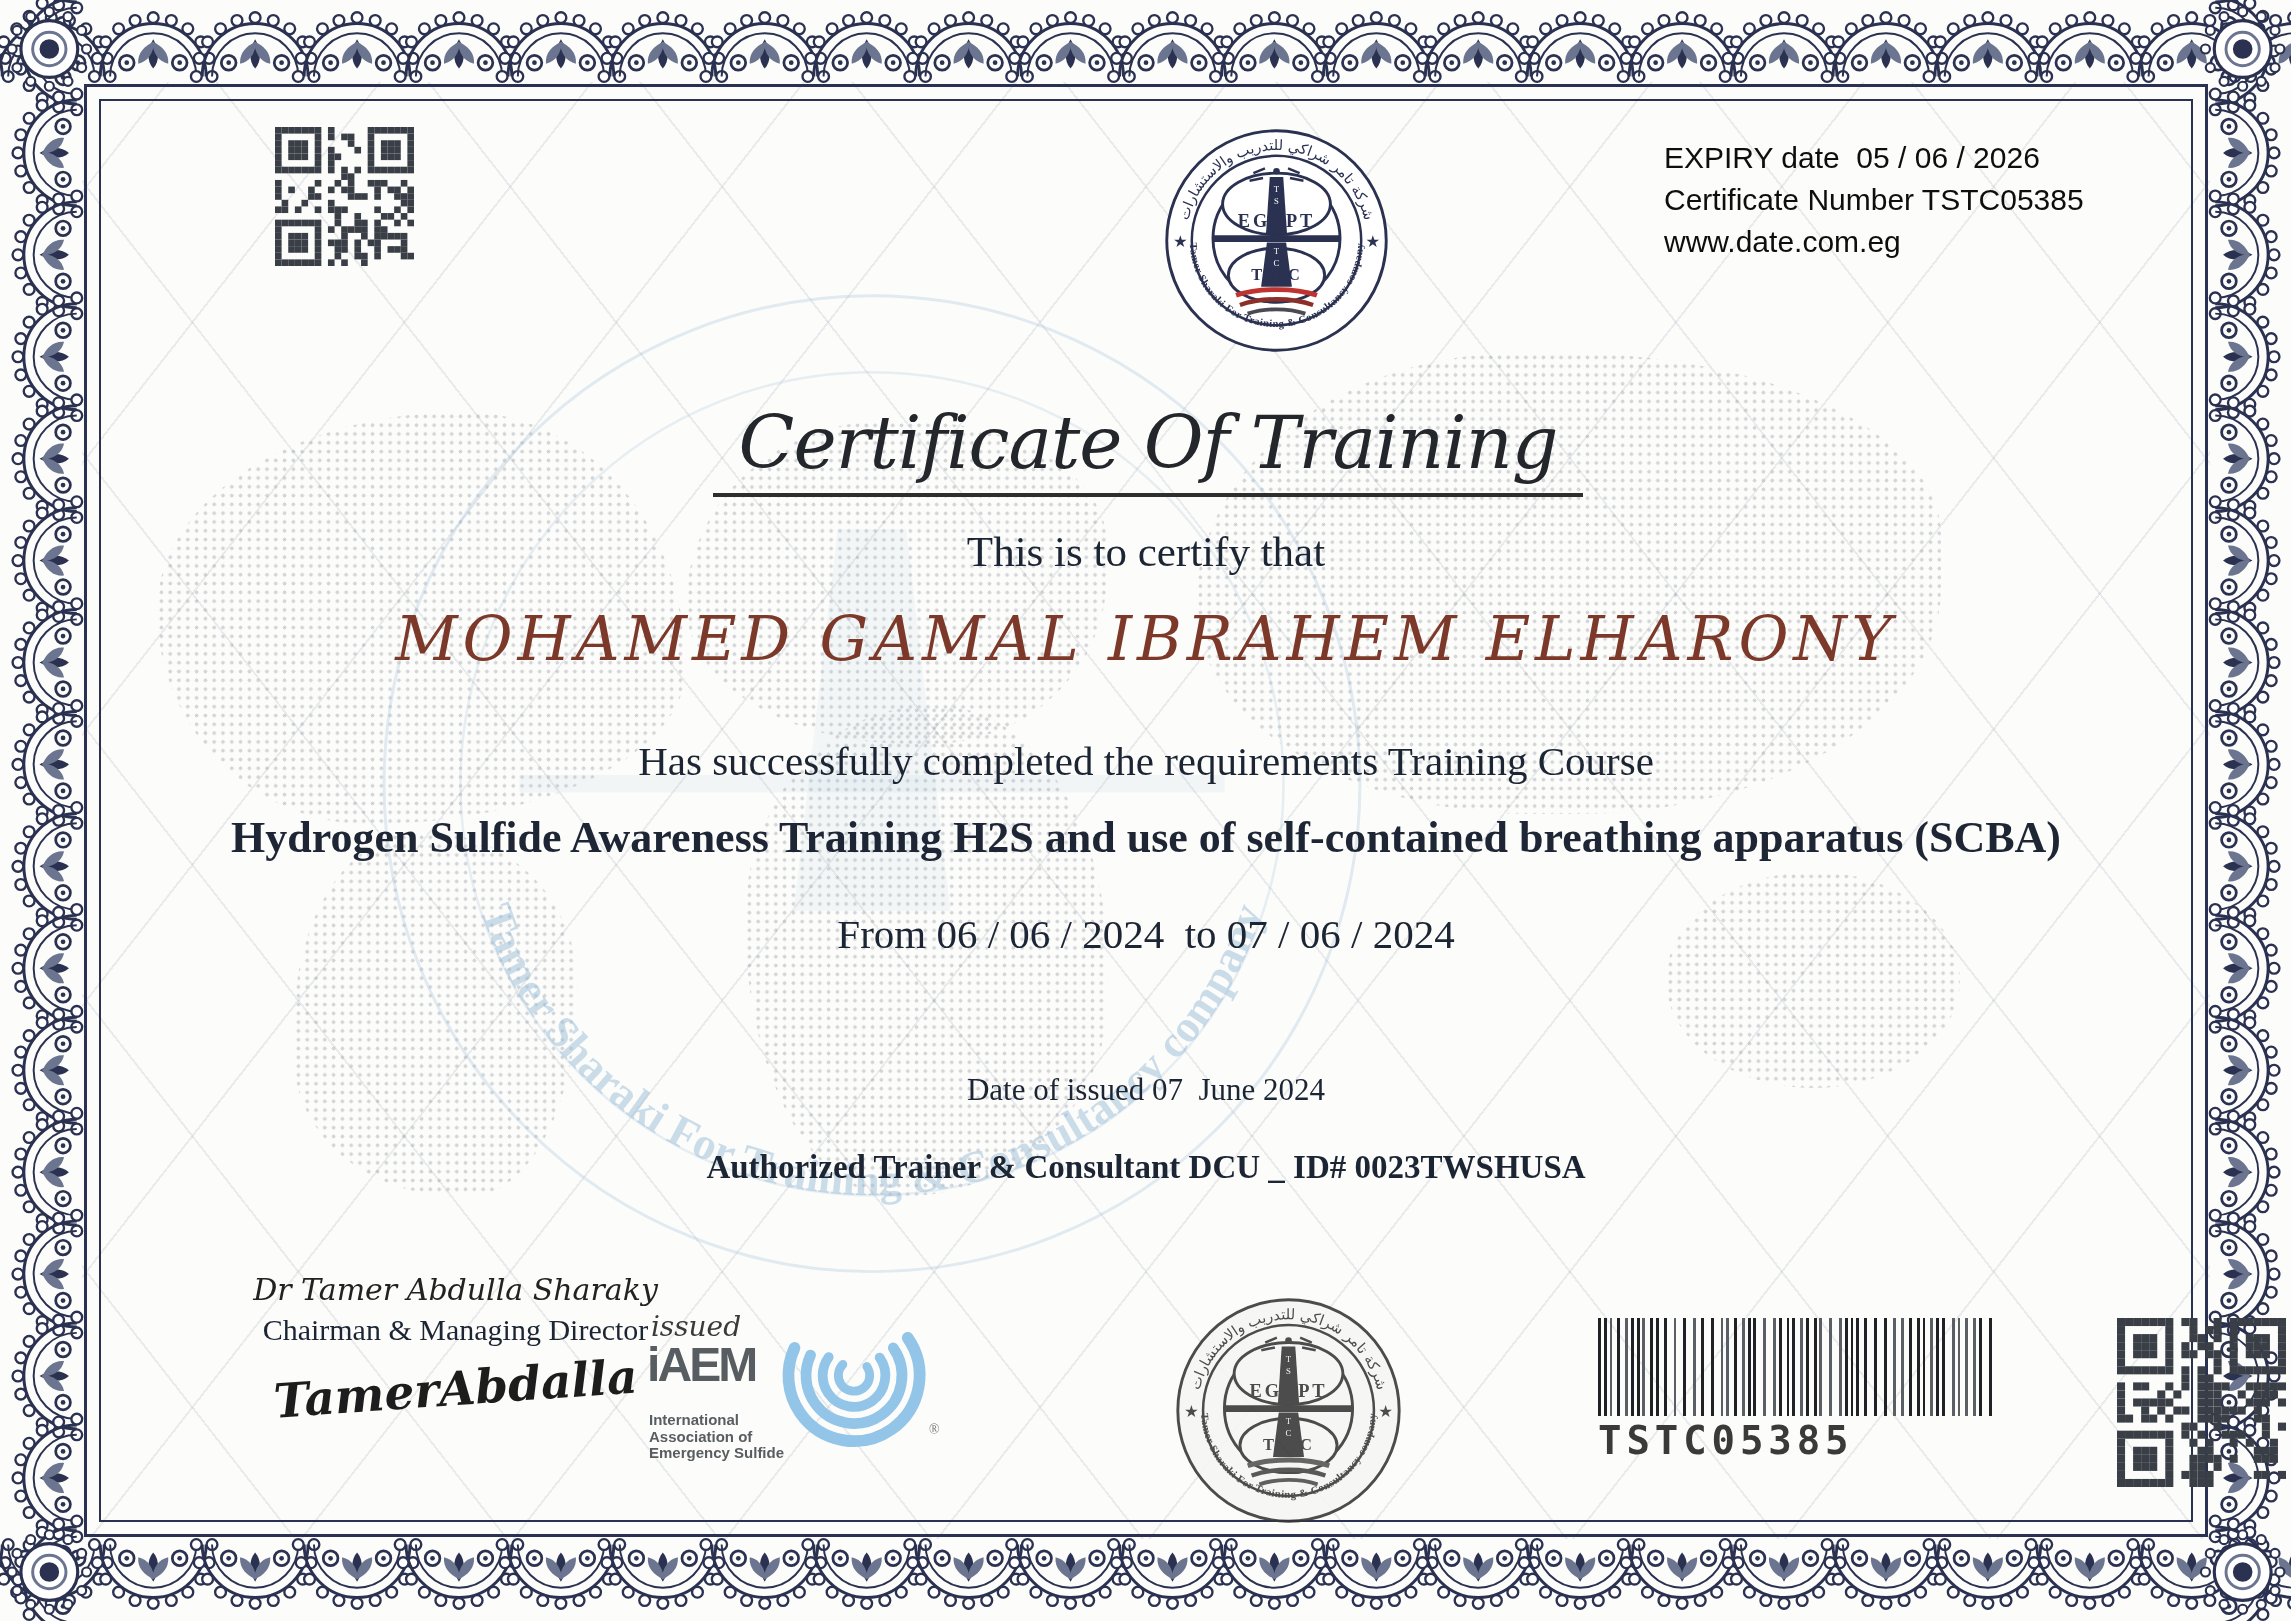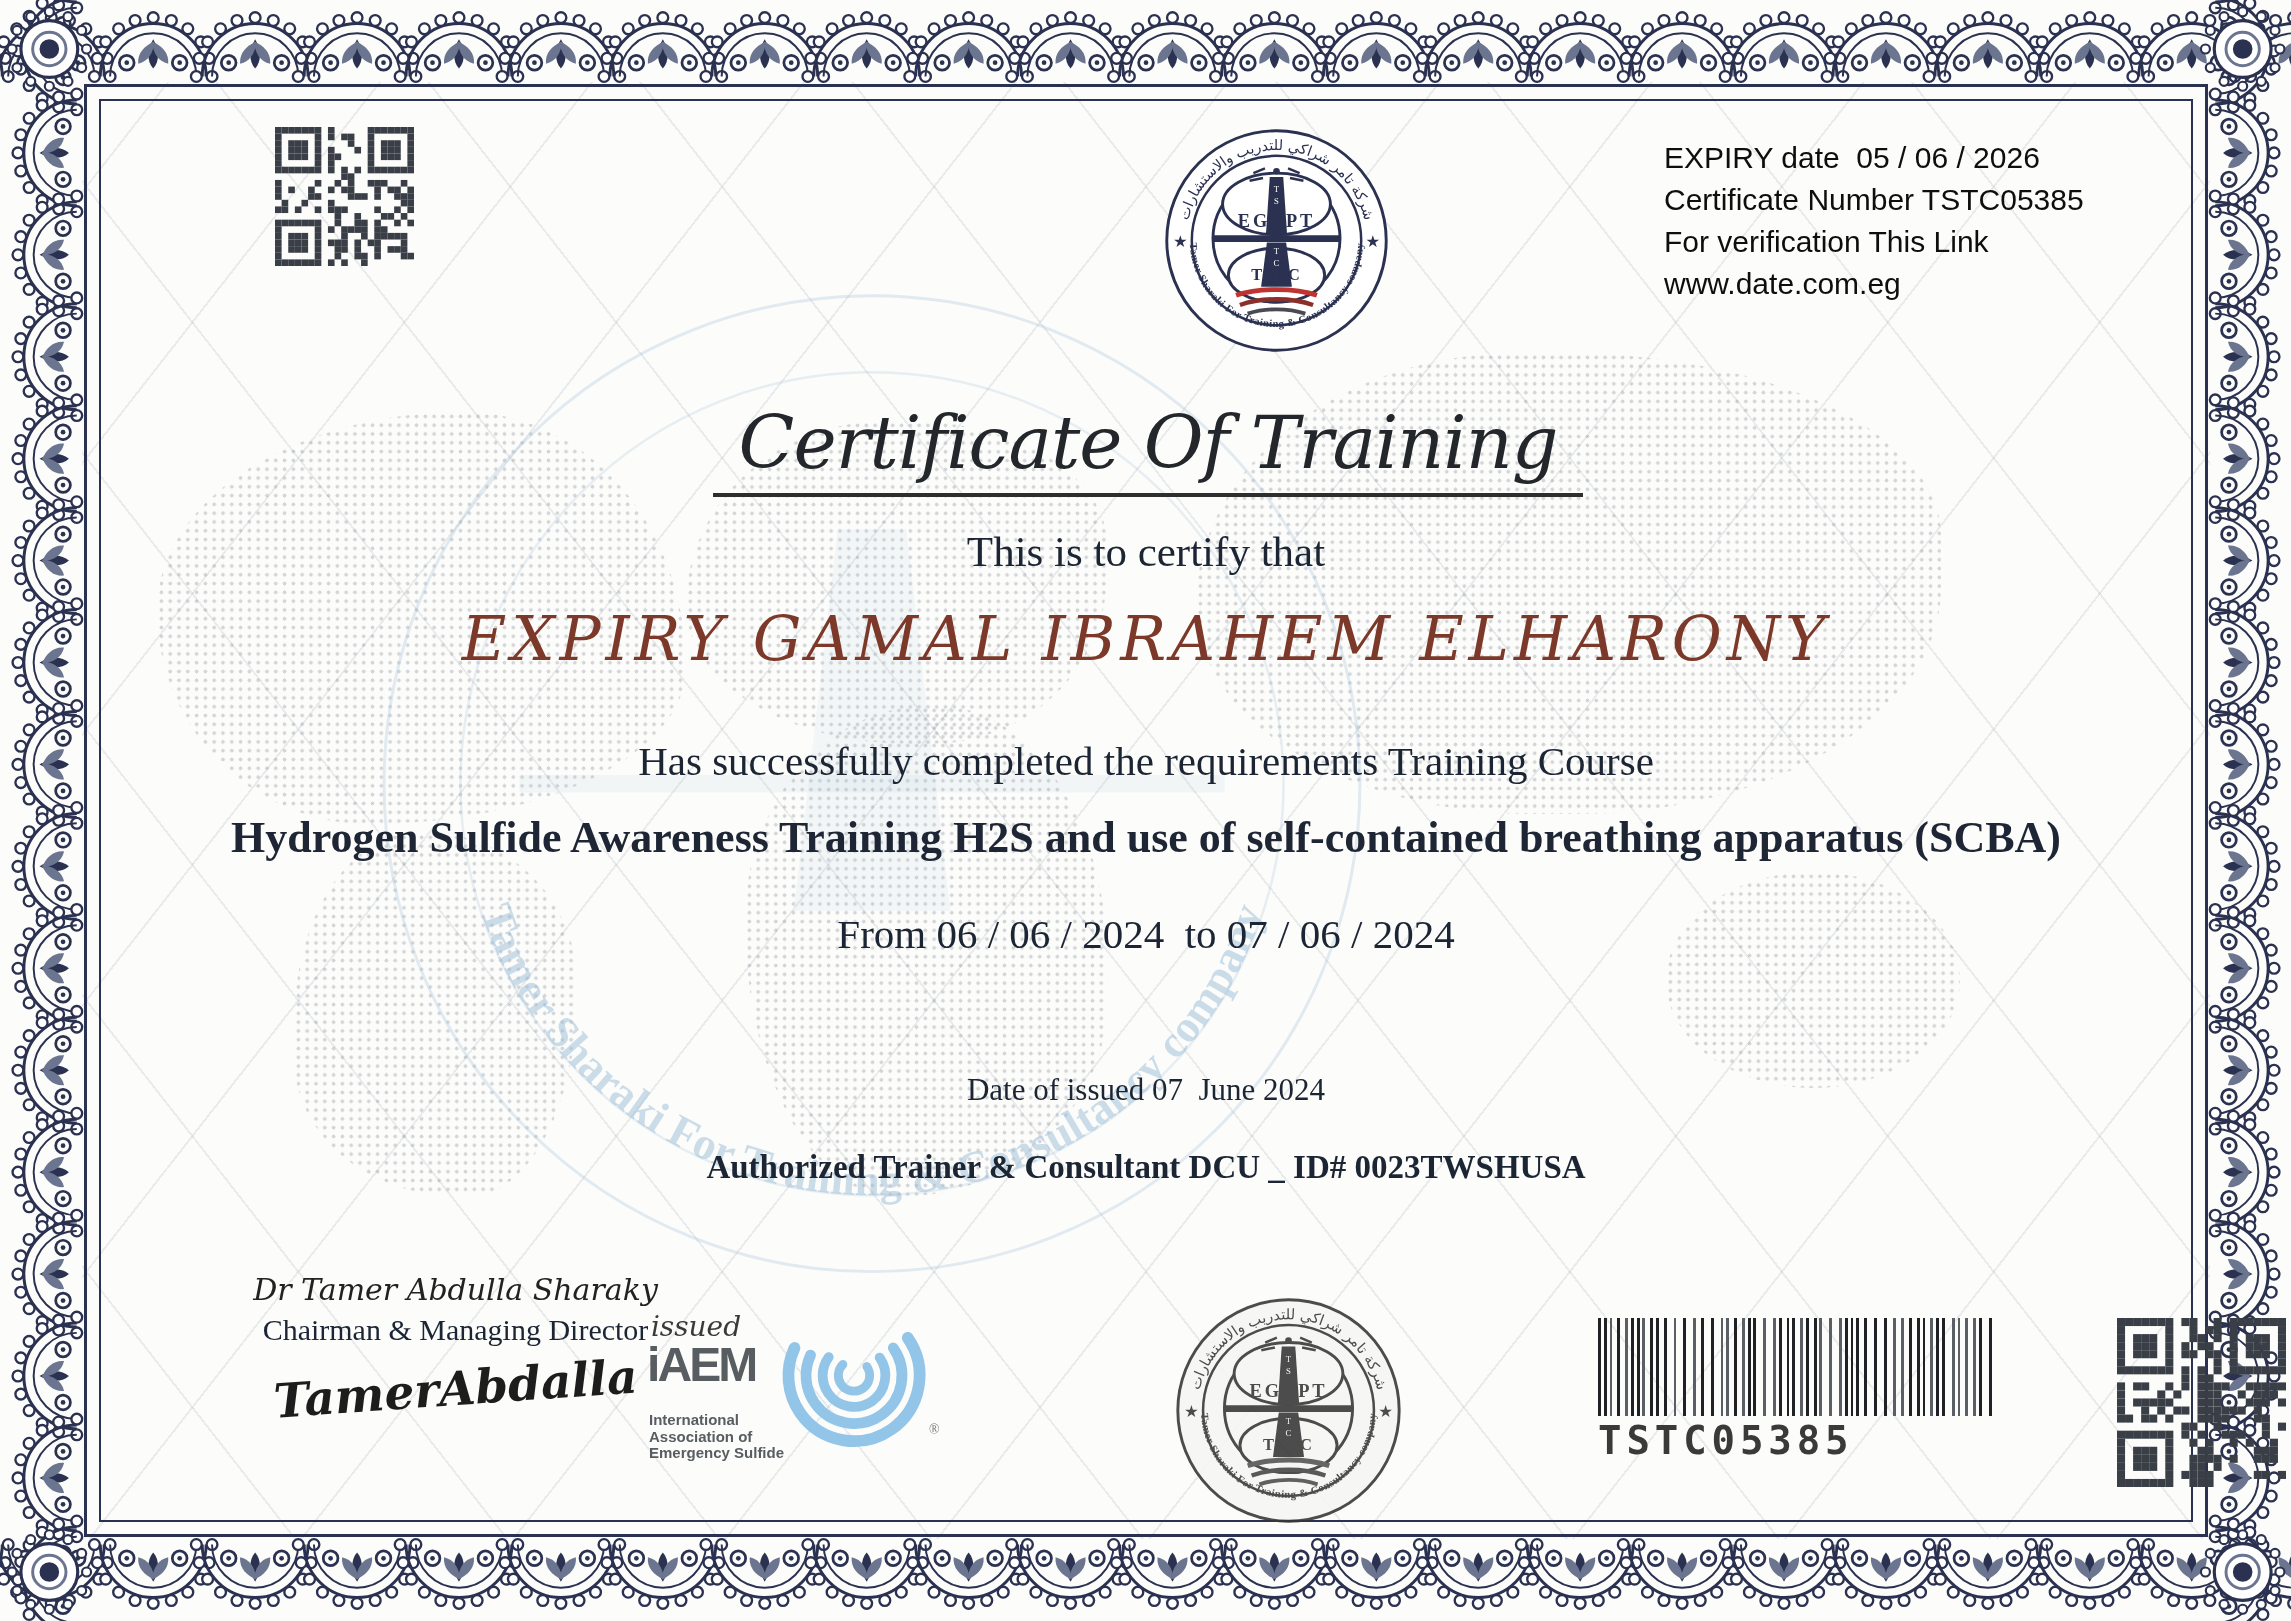--- a/index.html
+++ b/index.html
@@ -485,30 +485,29 @@
 
     <div class="seal-wrap">
       <svg width="231" height="231" viewBox="0 0 240 240">
           <use href="#sealSym"></use>
         </svg>
     </div>
 
     <div class="info">
       <div>EXPIRY date  05 / 06 / 2026</div>
       <div>Certificate Number TSTC05385</div>
-      <div>For verification This Link</div>
       <div>www.date.com.eg</div>
     </div>
 
     <div class="title-block">
       <span class="title">Certificate Of Training</span>
     </div>
 
     <div class="c-line certify">This is to certify that</div>
-    <div class="c-line name">EXPIRY GAMAL IBRAHEM ELHARONY</div>
+    <div class="c-line name">MOHAMED GAMAL IBRAHEM ELHARONY</div>
     <div class="c-line completed">Has successfully completed the requirements Training Course</div>
     <div class="c-line course">Hydrogen Sulfide Awareness Training H2S and use of self-contained breathing apparatus (SCBA)</div>
     <div class="c-line range">From 06 / 06 / 2024  to 07 / 06 / 2024</div>
     <div class="c-line issued">Date of issued 07  June 2024</div>
     <div class="c-line authorized">Authorized Trainer &amp; Consultant DCU _ ID# 0023TWSHUSA</div>
 
     <div class="sig">
       <div class="sig-name">Dr Tamer Abdulla Sharaky</div>
       <div class="sig-title">Chairman &amp; Managing Director</div>
       <div class="sig-script">TamerAbdalla</div>

